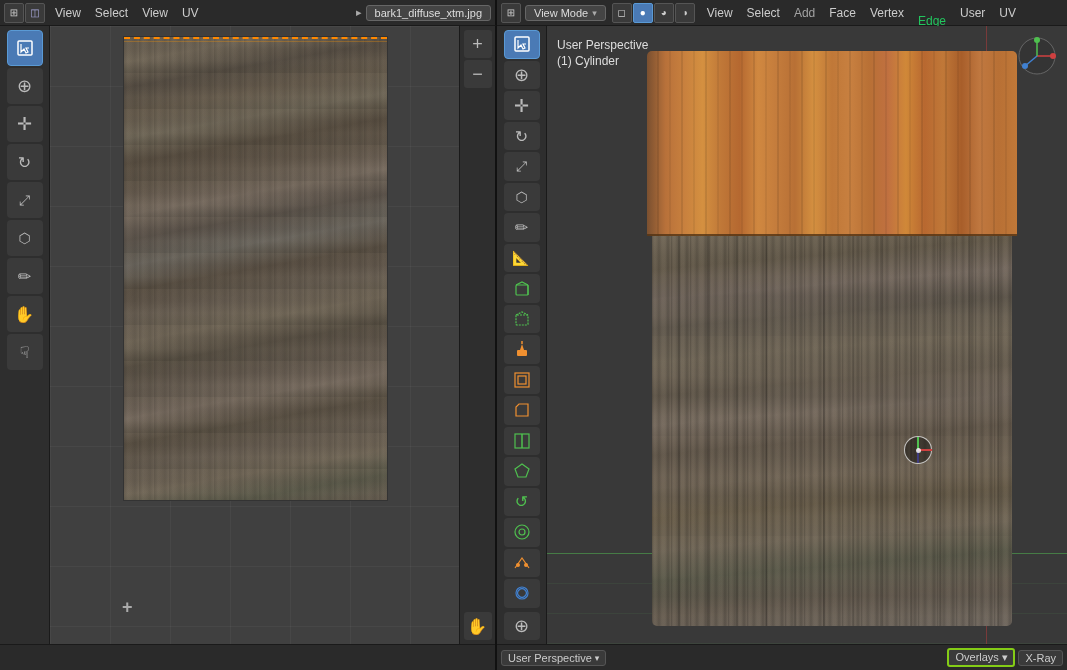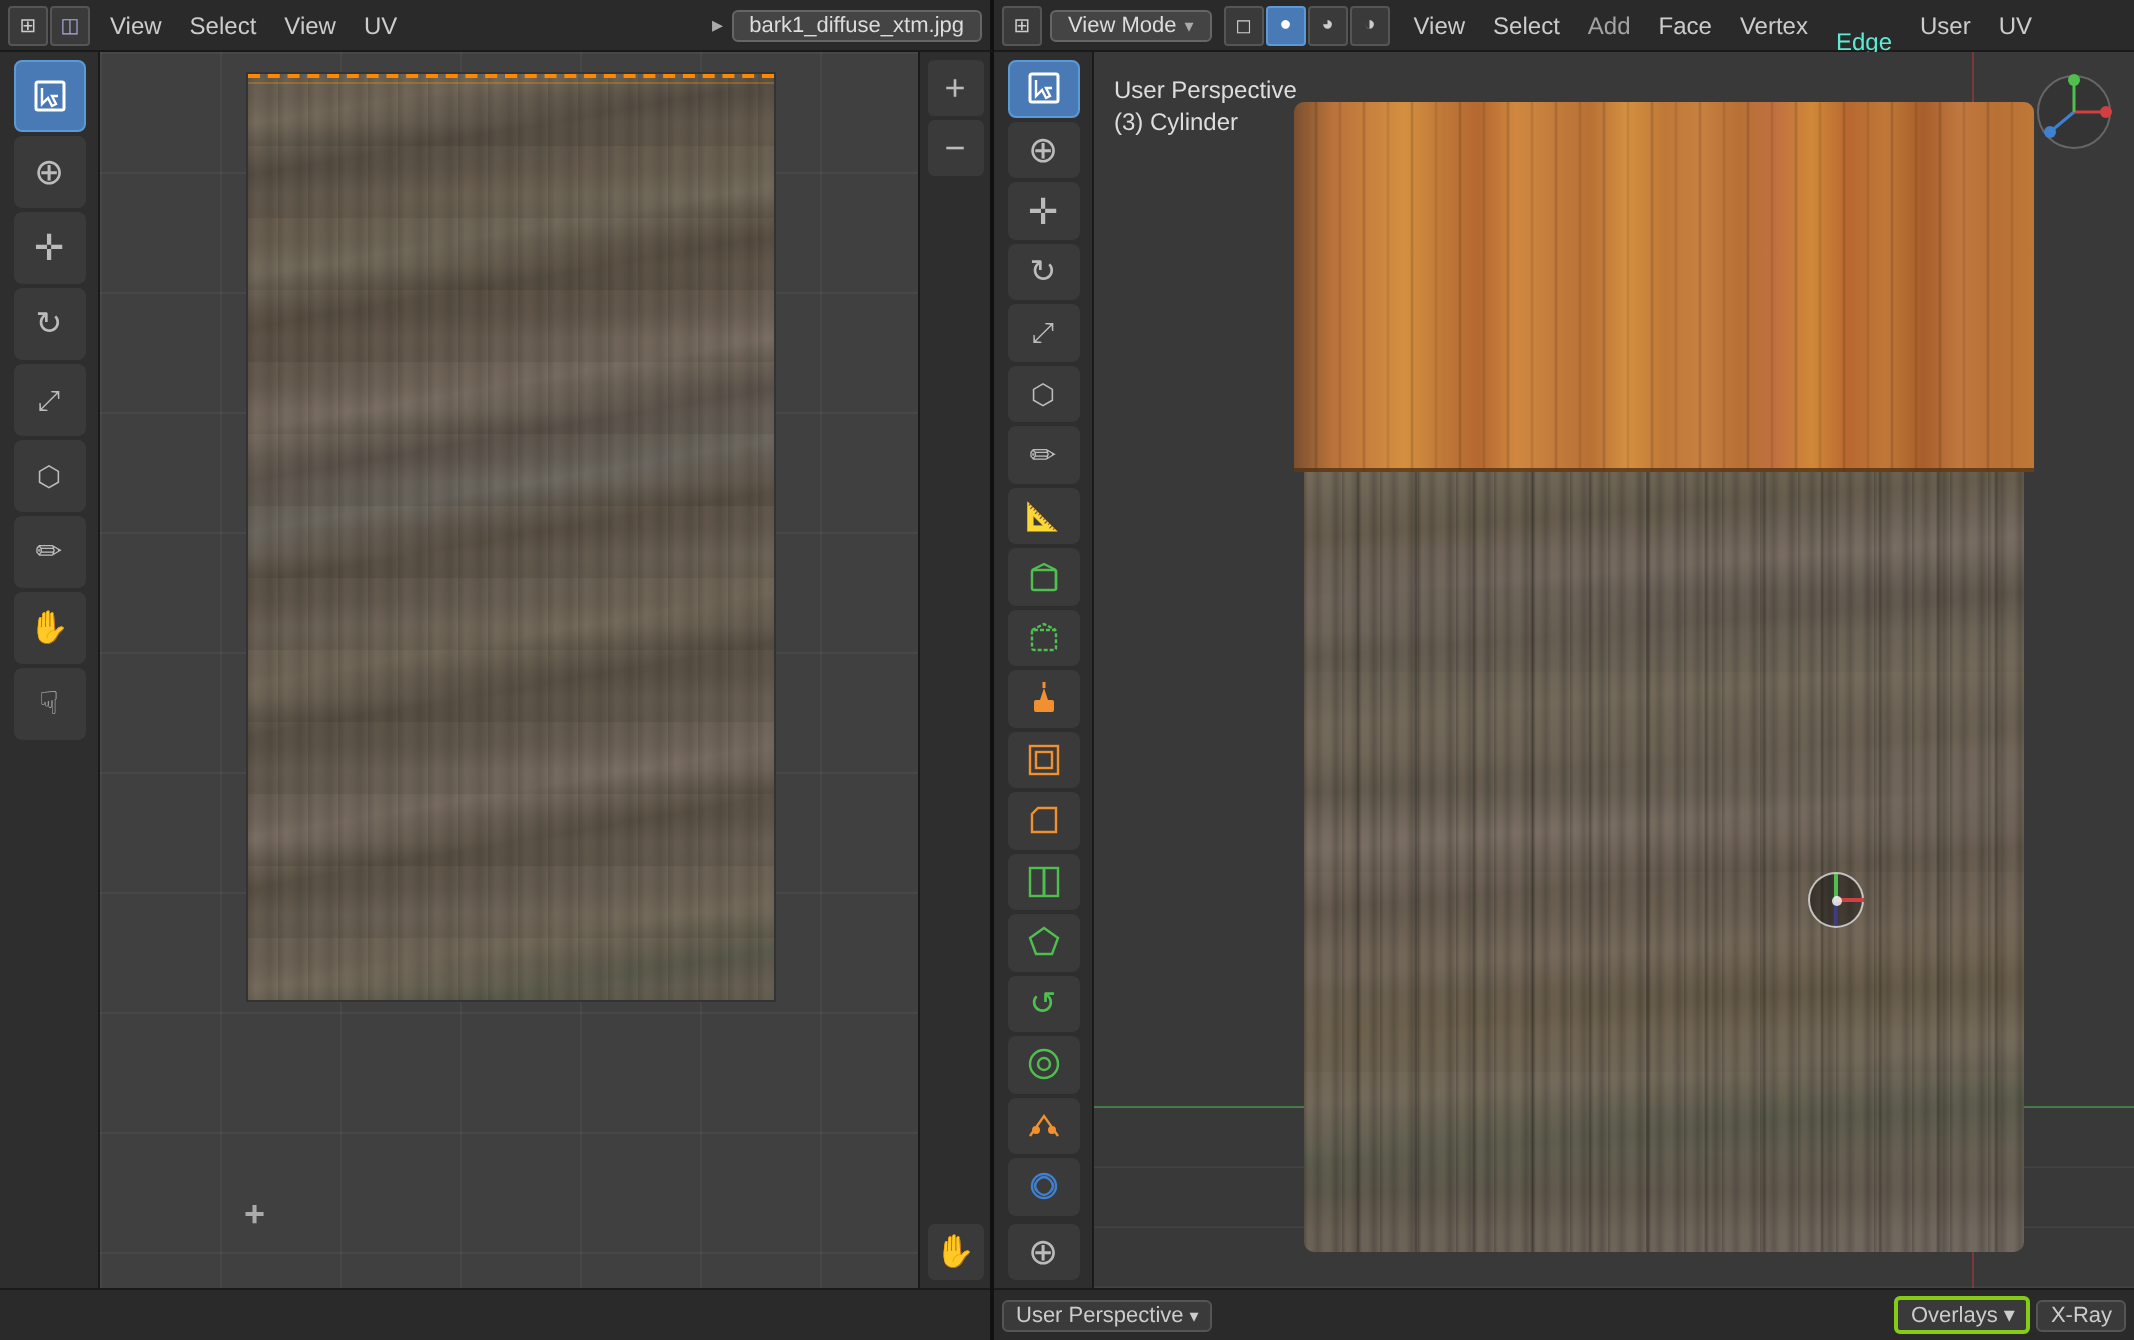--- a/index.html
+++ b/index.html
@@ -56,21 +56,21 @@
         <div style="width:20px;height:20px;background:#4a7ab5;border:1px solid #5a9ad5;border-radius:2px;display:flex;align-items:center;justify-content:center;font-size:10px;color:#fff;cursor:pointer;">●</div>
         <div style="width:20px;height:20px;background:#3a3a3a;border:1px solid #555;border-radius:2px;display:flex;align-items:center;justify-content:center;font-size:10px;color:#ccc;cursor:pointer;">◕</div>
         <div style="width:20px;height:20px;background:#3a3a3a;border:1px solid #555;border-radius:2px;display:flex;align-items:center;justify-content:center;font-size:10px;color:#ccc;cursor:pointer;">◑</div>
       </div>
 
       <div style="padding:2px 6px;color:#ccc;font-size:12px;cursor:pointer;">View</div>
       <div style="padding:2px 6px;color:#ccc;font-size:12px;cursor:pointer;">Select</div>
       <div style="padding:2px 6px;color:#a3a3a3;font-size:12px;cursor:pointer;">Add</div>
       <div style="padding:2px 6px;color:#ccc;font-size:12px;cursor:pointer;">Face</div>
       <div style="padding:2px 6px;color:#ccc;font-size:12px;cursor:pointer;">Vertex</div>
-      <div style="padding:2px 6px;color:#5eead4;font-size:12px;cursor:pointer;margin-top:16px;">Edge</div>
+      <div style="padding:2px 6px;color:#22c55e;font-size:12px;cursor:pointer;margin-top:16px;">Edge</div>
       <div style="padding:2px 6px;color:#ccc;font-size:12px;cursor:pointer;">User</div>
       <div style="padding:2px 6px;color:#ccc;font-size:12px;cursor:pointer;">UV</div>
     </div>
   </div>
 
   <div style="display:flex; flex:1; overflow:hidden;">
 
     <div style="width:497px; display:flex; flex-direction:column; border-right:2px solid #111; flex-shrink:0;">
 
       <div style="display:flex; flex:1; overflow:hidden;">
@@ -254,21 +254,21 @@
           </div>
 
           <div style="flex:1;"></div>
           <div style="width:36px;height:36px;background:#3a3a3a;border-radius:4px;display:flex;align-items:center;justify-content:center;cursor:pointer;font-size:18px;color:#bbb;">⊕</div>
         </div>
 
         <div style="flex:1; position:relative; background:#393939; overflow:hidden;">
 
           <div style="position:absolute;top:10px;left:10px;z-index:10;">
             <div style="color:#ddd;font-size:12px;line-height:1.5;">User Perspective</div>
-            <div style="color:#ddd;font-size:12px;">(3) Cylinder</div>
+            <div style="color:#ddd;font-size:12px;">(1) Cylinder</div>
           </div>
 
           <div style="position:absolute;bottom:0;left:0;right:0;height:120px;
                       background: linear-gradient(to top,
                         rgba(100,200,100,0.15) 0px, transparent 1px,
                         transparent 30px, rgba(100,180,100,0.08) 31px,
                         transparent 32px, transparent 60px, rgba(100,180,100,0.08) 61px,
                         transparent 62px, transparent 90px, rgba(100,180,100,0.08) 91px,
                         transparent 92px
                       );

